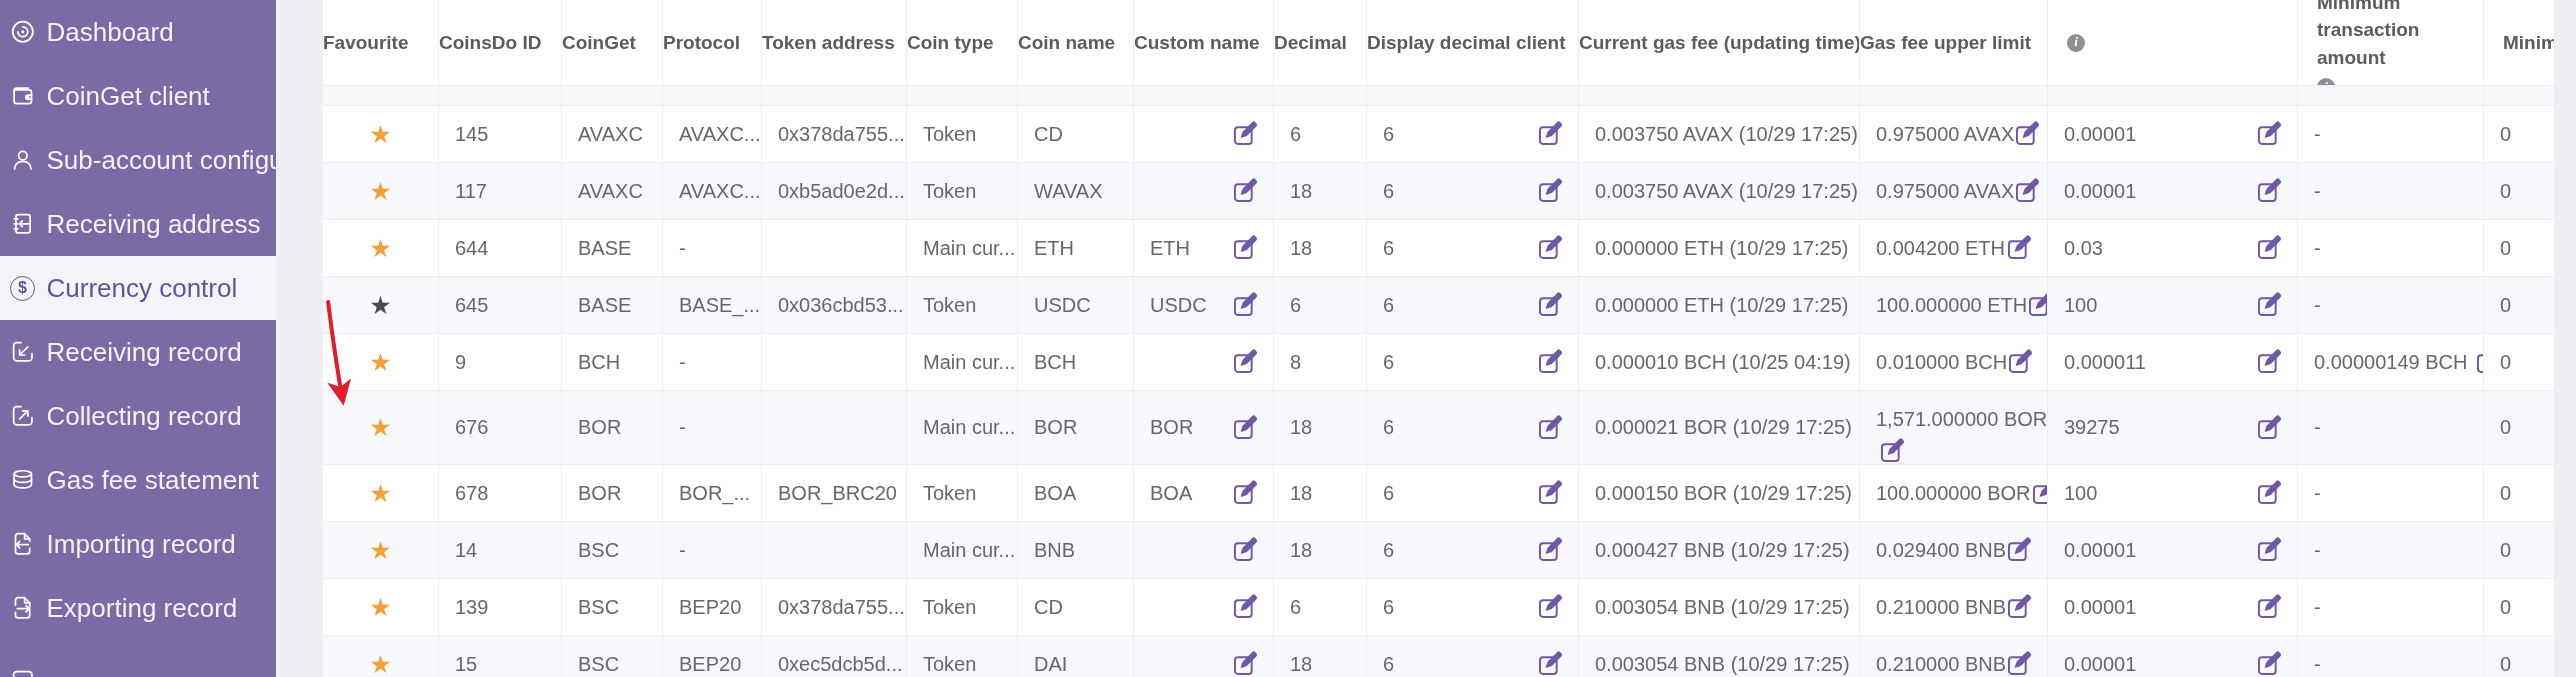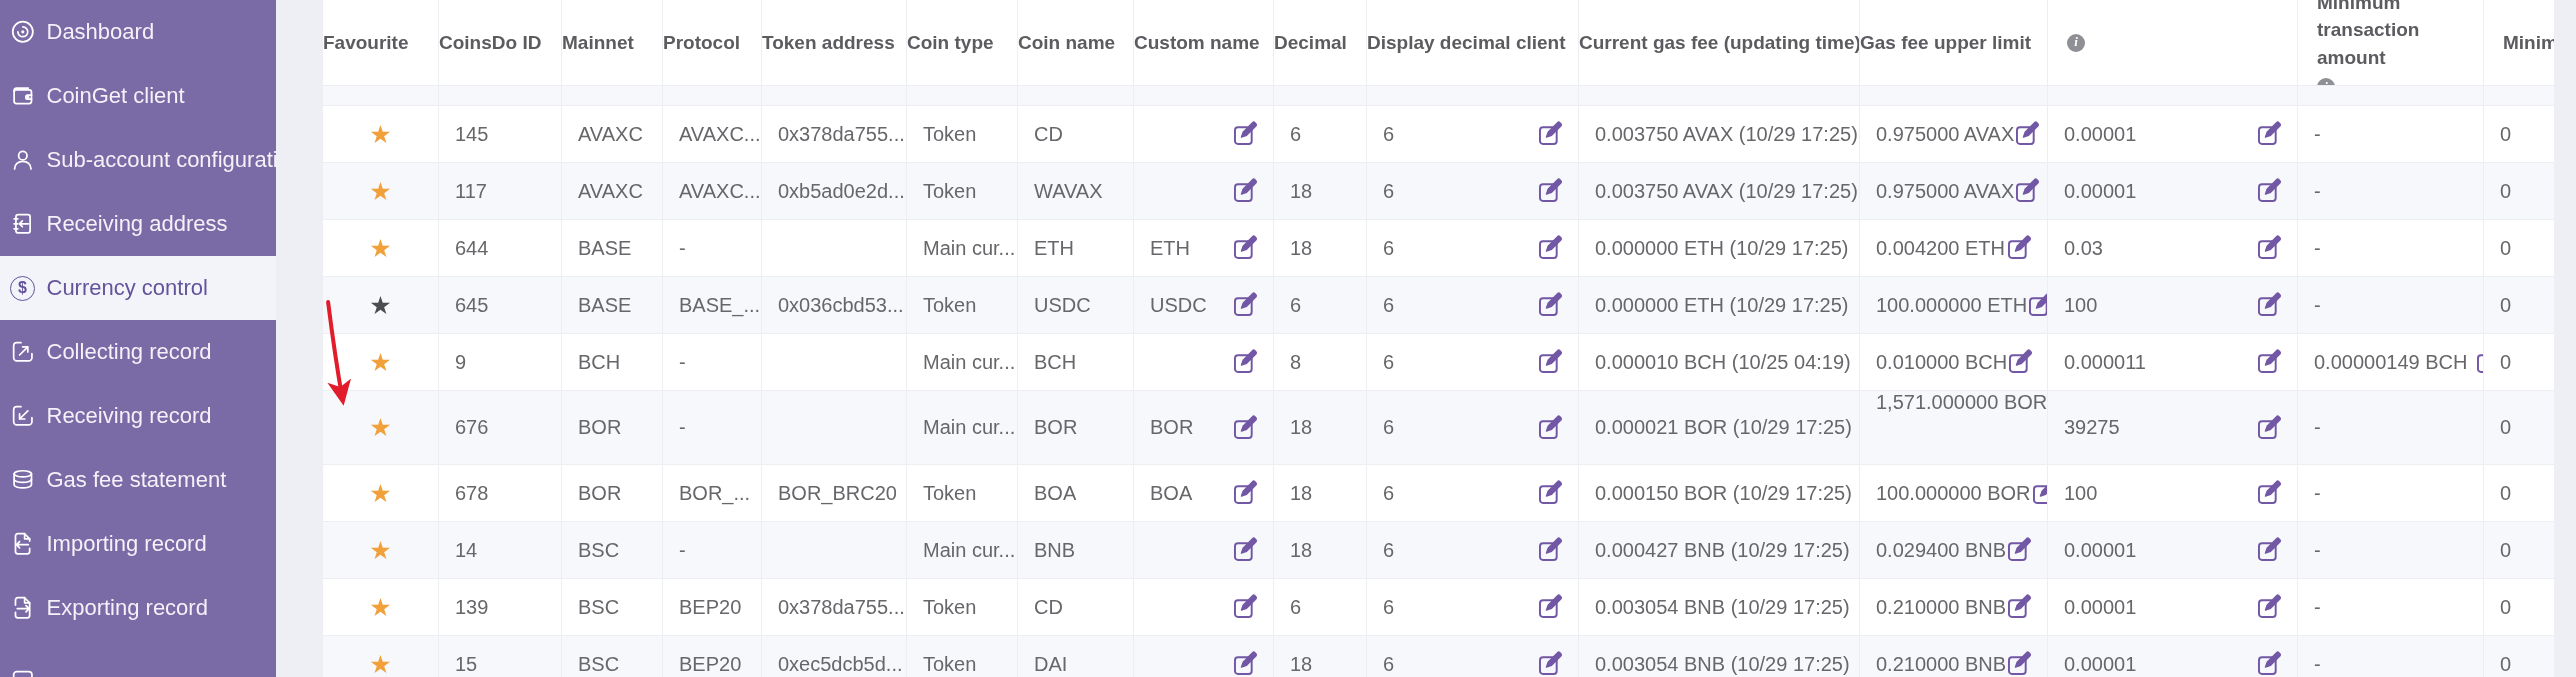--- a/index.html
+++ b/index.html
@@ -11,21 +11,21 @@
   }
   *{box-sizing:border-box;margin:0;padding:0}
   html,body{width:2576px;height:678px;overflow:hidden;font-family:"Liberation Sans",sans-serif;background:var(--page_bg)}
   .app{display:flex;width:2576px;height:678px}
 
   
   .sidebar{width:276px;min-width:276px;height:100%;background:var(--sidebar_bg);overflow:hidden}
   .side-item{height:64px;display:flex;align-items:center;padding-left:9.5px;gap:11px;cursor:pointer}
   .side-icon{width:26px;height:26px;display:flex;align-items:center;justify-content:center;color:#fff;flex:none}
   .side-icon svg{width:25.6px;height:25.6px;stroke:currentColor;fill:none;stroke-width:1.9;stroke-linecap:round;stroke-linejoin:round}
-  .side-label{font-size:22px;color:var(--sidebar_text);white-space:nowrap}
+  .side-label{font-size:26px;color:var(--sidebar_text);white-space:nowrap}
   .side-item.active{background:var(--active_bg)}
   .side-item.active .side-label{color:var(--active_text);font-weight:normal}
   .side-item.active .side-icon{color:var(--active_text)}
   .dollar-circle{width:25px;height:25px;border:1.9px solid currentColor;border-radius:50%;display:flex;align-items:center;justify-content:center;font-size:16px;font-weight:bold}
   .side-item.partial{height:35px;align-items:flex-start;padding-top:28px}
 
   
   .main{flex:1;background:var(--page_bg);padding-left:46px;position:relative}
   .table-wrap{width:2232px;height:678px;background:#fff;position:relative;overflow:hidden;border-left:0.7px solid var(--border)}
   .thead,.row{display:flex;width:2347px}
@@ -39,21 +39,21 @@
   .cell{font-size:20px;color:var(--cell_text);padding-left:16px}
   .c1{width:116px}.c2{width:123px}.c3{width:101px}.c4{width:99px}.c5{width:145px}
   .c6{width:111px}.c7{width:116px}.c8{width:140px}.c9{width:93px}.c10{width:212px}
   .c11{width:281px}.c12{width:188px}.c13{width:250px}.c14{width:186px}.c15{width:186px}
   .cell.c1{justify-content:center;padding-left:0}
   .cell.c8,.cell.c10,.cell.c12,.cell.c13{justify-content:space-between;padding-right:14.6px}
   .cell.c14{gap:7.3px}
   .hcell.left{justify-content:flex-start;padding-left:19px}
   .hcell.stack{flex-direction:column;align-items:flex-start;justify-content:center;gap:7.3px;line-height:1.45}
   .hcell.stack .hlabel{white-space:normal;max-width:164px}
-  .row.tall .cell.c12{flex-direction:row;align-items:flex-start;justify-content:flex-start;gap:7px;padding-right:0}
+  .row.tall .cell.c12{flex-direction:column;align-items:flex-start;justify-content:flex-end;gap:7px;padding-right:0}
   .row.tall .cell.c12 .edit-btn{margin-left:2.9px}
   .star{font-size:25px;line-height:1}
   .star-orange{color:var(--star_active)}
   .star-dark{color:var(--star_inactive)}
   .edit-btn{display:inline-flex;flex:none;cursor:pointer}
   .edit-btn svg{width:26px;height:26px}
   .edit-btn rect{fill:none;stroke:var(--edit);stroke-width:2.1}
   .edit-btn path{fill:var(--edit)}
   .info-icon{width:18px;height:18px;border-radius:50%;background:var(--info_bg);color:#fff;
     font-family:"Liberation Serif",serif;font-style:italic;font-weight:bold;font-size:13px;
@@ -115,34 +115,34 @@
       <span class="side-icon">
           <span class="dollar-circle">$</span>
         </span>
       <span class="side-label">Currency control</span>
     </div>
 
     <div class="side-item">
       <span class="side-icon">
         <svg viewBox="0 0 28 28">
             <path d="M12 4H7.5A3.5 3.5 0 0 0 4 7.5v13A3.5 3.5 0 0 0 7.5 24h13a3.5 3.5 0 0 0 3.5-3.5V16"></path>
+            <path d="M19.5 8.5l-9 9M10.5 11.8v5.7h5.7"></path>
+          </svg>
+      </span>
+      <span class="side-label">Receiving record</span>
+    </div>
+
+    <div class="side-item">
+      <span class="side-icon">
+        <svg viewBox="0 0 28 28">
+            <path d="M12 4H7.5A3.5 3.5 0 0 0 4 7.5v13A3.5 3.5 0 0 0 7.5 24h13a3.5 3.5 0 0 0 3.5-3.5V16"></path>
             <path d="M10.5 17.5l9-9M13.8 8.5h5.7v5.7"></path>
           </svg>
       </span>
       <span class="side-label">Collecting record</span>
-    </div>
-
-    <div class="side-item">
-      <span class="side-icon">
-        <svg viewBox="0 0 28 28">
-            <path d="M12 4H7.5A3.5 3.5 0 0 0 4 7.5v13A3.5 3.5 0 0 0 7.5 24h13a3.5 3.5 0 0 0 3.5-3.5V16"></path>
-            <path d="M19.5 8.5l-9 9M10.5 11.8v5.7h5.7"></path>
-          </svg>
-      </span>
-      <span class="side-label">Receiving record</span>
     </div>
 
     <div class="side-item">
       <span class="side-icon">
         <svg viewBox="0 0 28 28">
             <ellipse cx="14" cy="7.5" rx="9.5" ry="3.4"></ellipse>
             <path d="M4.5 7.5v6c0 1.9 4.3 3.4 9.5 3.4s9.5-1.5 9.5-3.4v-6"></path>
             <path d="M4.5 13.5v6c0 1.9 4.3 3.4 9.5 3.4s9.5-1.5 9.5-3.4v-6"></path>
           </svg>
       </span>
@@ -184,21 +184,21 @@
     <div class="table-wrap">
 
       <div class="thead">
         <div class="hcell c1">
             <span>Favourite</span>
           </div>
         <div class="hcell c2">
             <span>CoinsDo ID</span>
           </div>
         <div class="hcell c3">
-            <span>Mainnet</span>
+            <span>CoinGet</span>
           </div>
         <div class="hcell c4">
             <span>Protocol</span>
           </div>
         <div class="hcell c5">
             <span>Token address</span>
           </div>
         <div class="hcell c6">
             <span>Coin type</span>
           </div>

